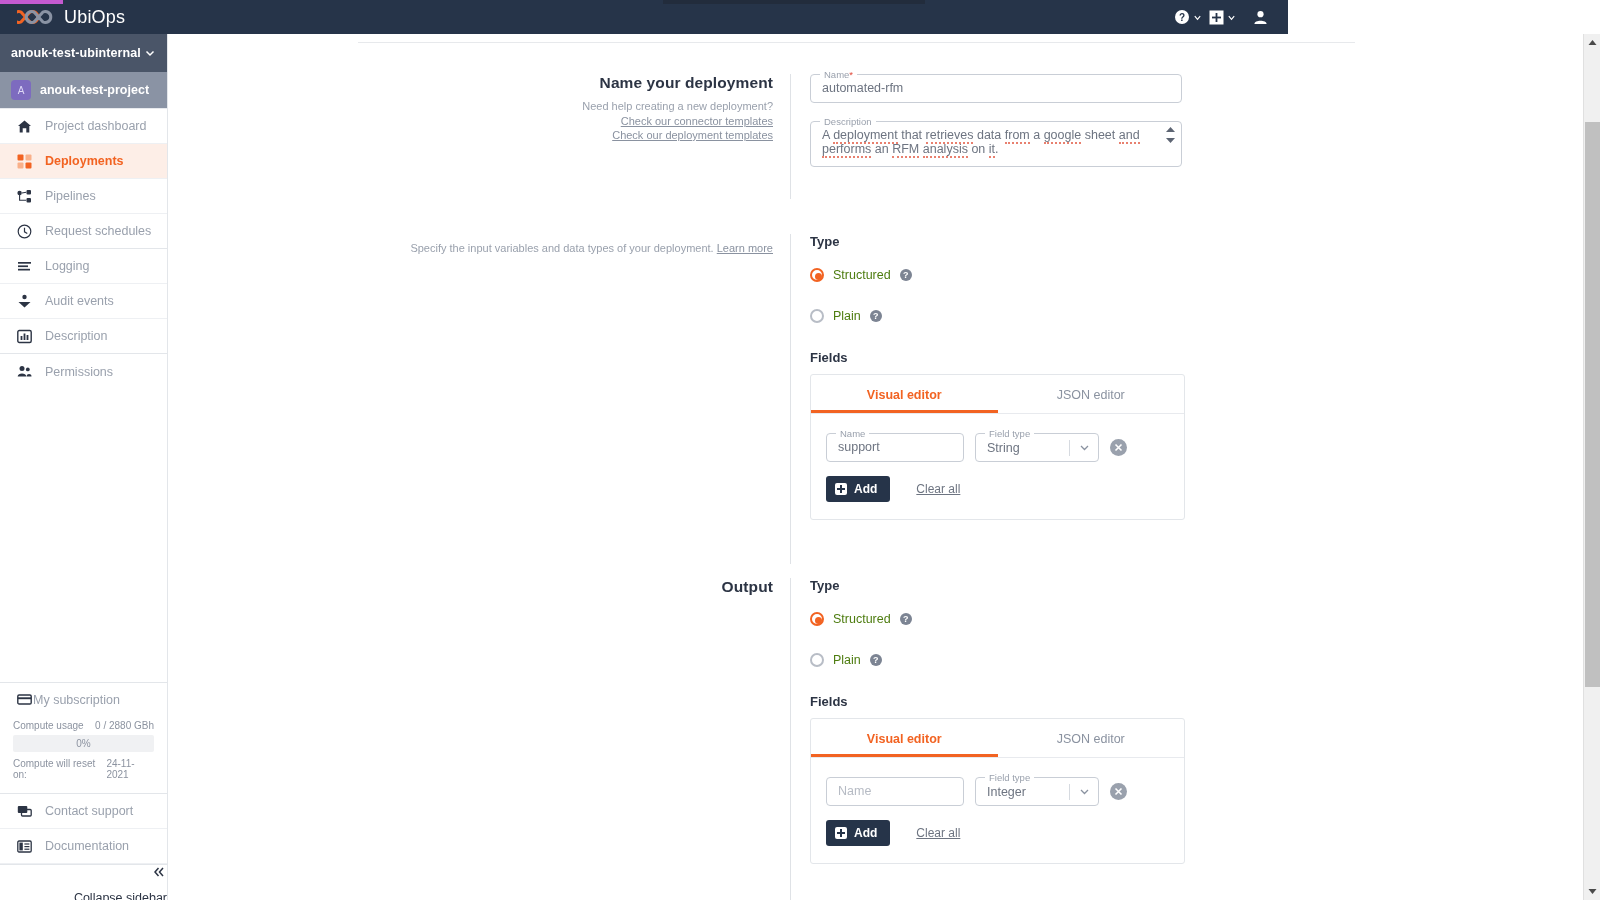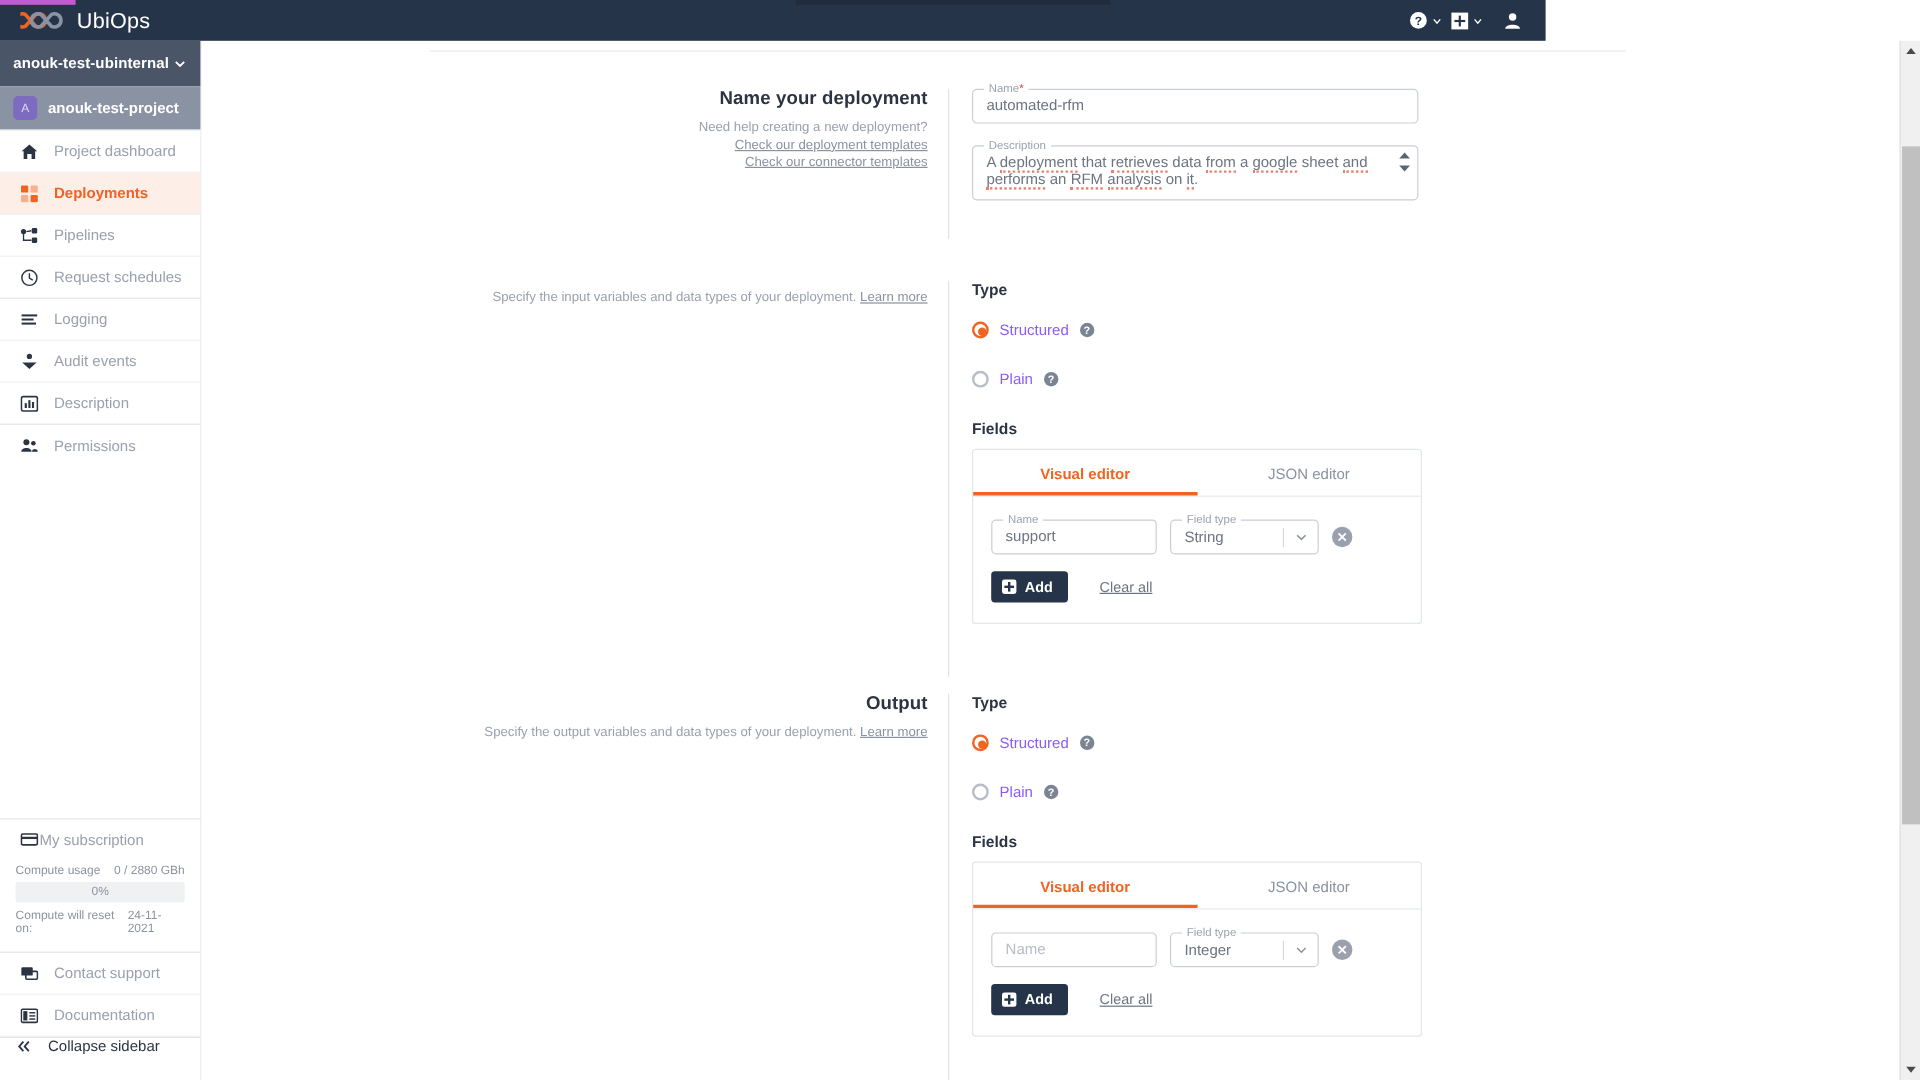--- a/index.html
+++ b/index.html
@@ -108,23 +108,24 @@
   }
   #usage-pct { position: relative; }
   .foot-item {
     height: 35px; display: flex; align-items: center;
     gap: 12px; padding-left: 16px; cursor: pointer;
     border-bottom: 1px solid #eef0f3;
   }
   .foot-item .lbl { font-size: 12.5px; color: #9aa1ad; }
   #foot-top-sep { border-top: 1px solid #e3e6ea; margin-top: 5px; }
   #collapse-row {
-    height: 36px; display: flex; align-items: flex-start;
-    gap: 12px; padding-left: 11px; cursor: pointer;
+    height: 36px; display: flex; align-items: flex-end;
+    gap: 12px; padding-left: 27px; cursor: pointer;
     border-top: 1px solid #e3e6ea;
+    flex-direction: column;
   }
   #collapse-row .lbl { font-size: 12.5px; color: #2c3444; }
 
   
   #content {
     position: absolute; top: 34px; left: 168px;
     width: 1415px; height: 866px;
     background: #ffffff; overflow: hidden;
   }
   #top-divider {
@@ -195,21 +196,21 @@
     border: 2px solid #b8bdc6; position: relative;
     background: #fff;
   }
   .radio.on { border-color: #f26322; }
   .radio.on::after {
     content: ''; position: absolute;
     left: 2.5px; top: 2.5px;
     width: 7px; height: 7px; border-radius: 50%;
     background: #f26322;
   }
-  .radio-lbl { font-size: 12.5px; color: #8b5cf6; }
+  .radio-lbl { font-size: 12.5px; color: #4d7c0f; }
   .help-dot {
     width: 12px; height: 12px; border-radius: 50%;
     background: #7c8493; color: #fff; font-size: 9px;
     display: flex; align-items: center; justify-content: center;
     cursor: pointer; font-weight: bold;
   }
   .fields-title {
     font-size: 13px; color: #2c3444; font-weight: bold;
     margin-bottom: 9px;
   }
@@ -495,22 +496,22 @@
 </div>
 
 <div id="content">
 
   <div id="top-divider"></div>
 
   <div class="section" style="top:40px; left:190px; height:125px;">
     <div class="sec-label-col">
       <div class="sec-title">Name your deployment</div>
       <div class="sec-sub">Need help creating a new deployment?</div>
+      <a class="tpl-link">Check our connector templates</a>
       <a class="tpl-link">Check our deployment templates</a>
-      <a class="tpl-link">Check our connector templates</a>
     </div>
     <div class="vrule"></div>
     <div class="sec-form-col">
 
       <div class="field-outline" id="name-field">
         <span class="field-legend"><span>Name</span><span class="req">*</span></span>
         <div class="field-val">automated-rfm</div>
       </div>
 
       <div class="field-outline" id="desc-field">
@@ -583,21 +584,20 @@
           </div>
           <a class="clear-link">Clear all</a>
         </div>
       </div>
     </div>
   </div>
 
   <div class="section" style="top:544px; left:190px; height:330px;">
     <div class="sec-label-col">
       <div class="sec-title">Output</div>
-      <div class="sec-sub"><span>Specify the output variables and data types of your deployment. </span><a>Learn more</a></div>
     </div>
     <div class="vrule"></div>
     <div class="sec-form-col">
       <div class="type-title">Type</div>
 
       <div class="radio-row">
         <span class="radio on"></span>
         <span class="radio-lbl">Structured</span>
         <span class="help-dot">?</span>
       </div>

